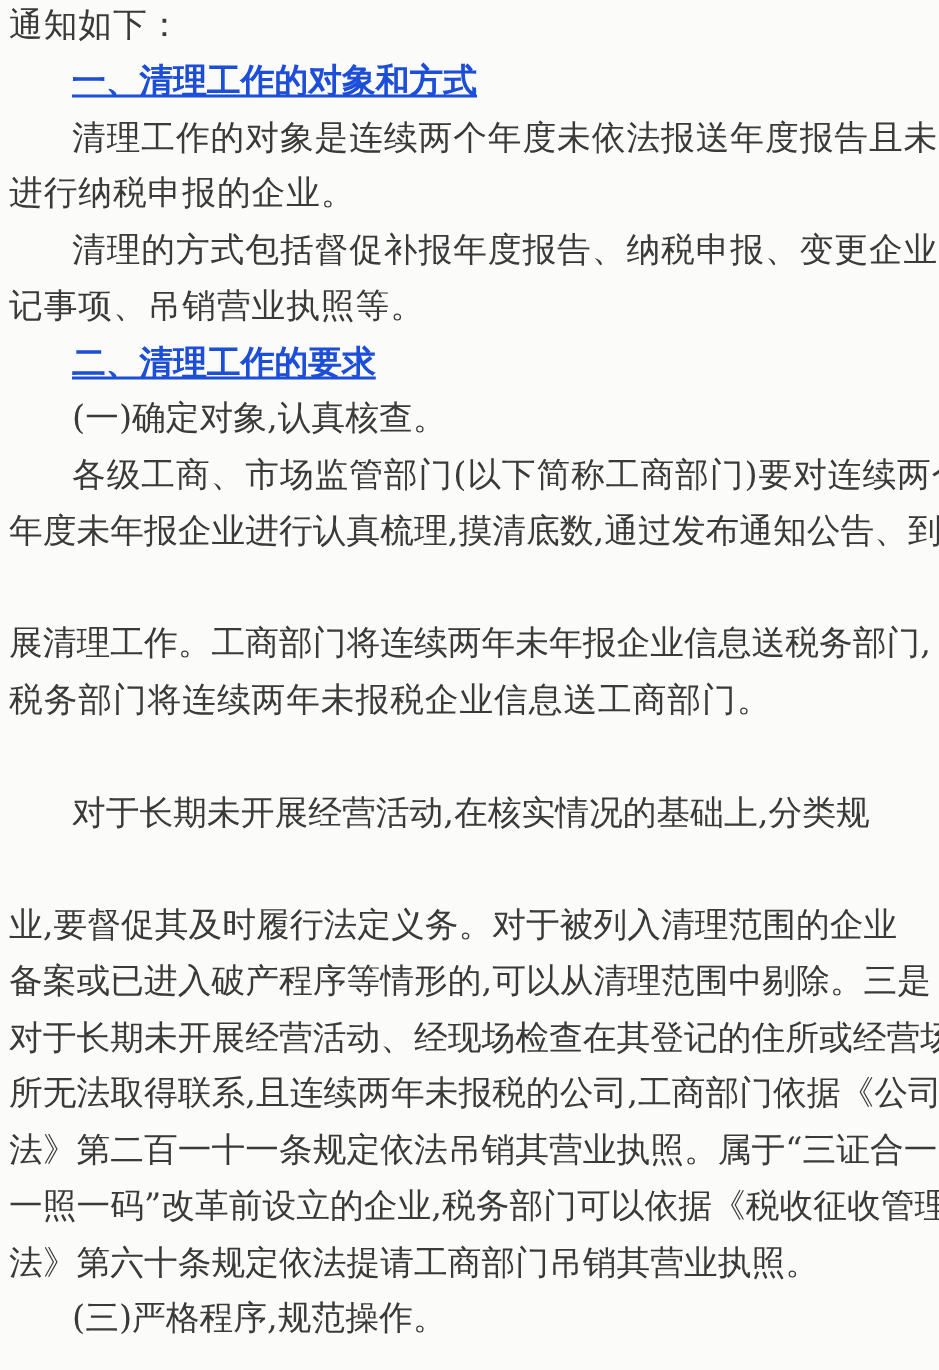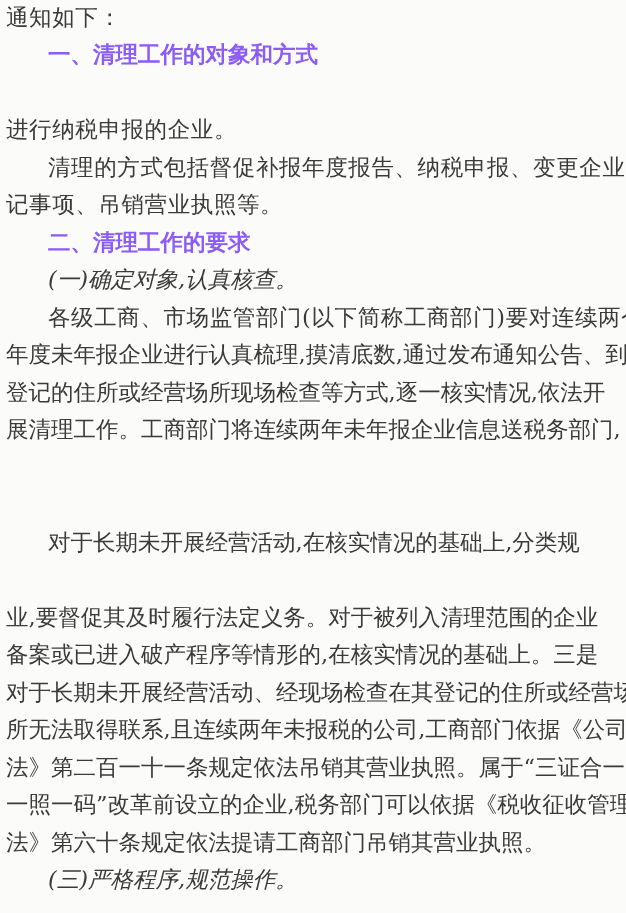--- a/index.html
+++ b/index.html
@@ -13,45 +13,46 @@
   .page { position: absolute; left: 0; top: 0; width: 626px; height: 913px; }
   .line {
     position: absolute;
     left: 6px;
     font-size: 22.5px;
     line-height: 30px;
     white-space: nowrap;
     letter-spacing: 0.6px;
   }
   .indent { left: 48px; }
-  .heading { font-family: "DejaVu Sans", "Liberation Sans", sans-serif; font-weight: bold; color: #8b5cf6; letter-spacing: 0; }
-  .sub { letter-spacing: 0; font-style: italic; }
+  .heading { font-family: "DejaVu Sans", "Liberation Sans", sans-serif; font-weight: bold; color: #1d4ed8; letter-spacing: 0; text-decoration: underline; }
+  .sub { letter-spacing: 0; }
   .watermark {
     position: absolute; right: 8px; bottom: -6px;
     font-family: "DejaVu Sans", sans-serif; font-size: 16px; color: #c9ced3; opacity: 0.7;
   }
 </style>
 </head>
 <body>
 
 <div class="page">
   <div class="line" style="top:2px">通知如下：</div>
   <div class="line indent heading" style="top:39px">一、清理工作的对象和方式</div>
+  <div class="line indent" style="top:77px">清理工作的对象是连续两个年度未依法报送年度报告且未</div>
   <div class="line" style="top:114px">进行纳税申报的企业。</div>
   <div class="line indent" style="top:152px">清理的方式包括督促补报年度报告、纳税申报、变更企业登</div>
   <div class="line" style="top:189px">记事项、吊销营业执照等。</div>
   <div class="line indent heading" style="top:227px">二、清理工作的要求</div>
   <div class="line indent sub" style="top:264px">(一)确定对象,认真核查。</div>
   <div class="line indent" style="top:302px">各级工商、市场监管部门(以下简称工商部门)要对连续两个</div>
   <div class="line" style="top:339px; letter-spacing:0">年度未年报企业进行认真梳理,摸清底数,通过发布通知公告、到</div>
-  <div class="line" style="top:377px; letter-spacing:0">登记的住所或经营场所现场检查等方式,逐一核实情况,依法开</div>
   <div class="line" style="top:414px; letter-spacing:0">展清理工作。工商部门将连续两年未年报企业信息送税务部门,</div>
+  <div class="line" style="top:452px">税务部门将连续两年未报税企业信息送工商部门。</div>
   <div class="line indent" style="top:527px; letter-spacing:0">对于长期未开展经营活动,在核实情况的基础上,分类规</div>
   <div class="line" style="top:602px; letter-spacing:0">业,要督促其及时履行法定义务。对于被列入清理范围的企业</div>
-  <div class="line" style="top:639px; letter-spacing:0">备案或已进入破产程序等情形的,在核实情况的基础上。三是</div>
+  <div class="line" style="top:639px; letter-spacing:0">备案或已进入破产程序等情形的,可以从清理范围中剔除。三是</div>
   <div class="line" style="top:677px; letter-spacing:0">对于长期未开展经营活动、经现场检查在其登记的住所或经营场</div>
   <div class="line" style="top:714px; letter-spacing:0">所无法取得联系,且连续两年未报税的公司,工商部门依据《公司</div>
   <div class="line" style="top:752px; letter-spacing:0">法》第二百一十一条规定依法吊销其营业执照。属于“三证合一、</div>
   <div class="line" style="top:789px; letter-spacing:0">一照一码”改革前设立的企业,税务部门可以依据《税收征收管理</div>
   <div class="line" style="top:827px; letter-spacing:0">法》第六十条规定依法提请工商部门吊销其营业执照。</div>
   <div class="line indent sub" style="top:864px">(三)严格程序,规范操作。</div>
   <div class="watermark"></div>
 </div>
 
 </body></html>

